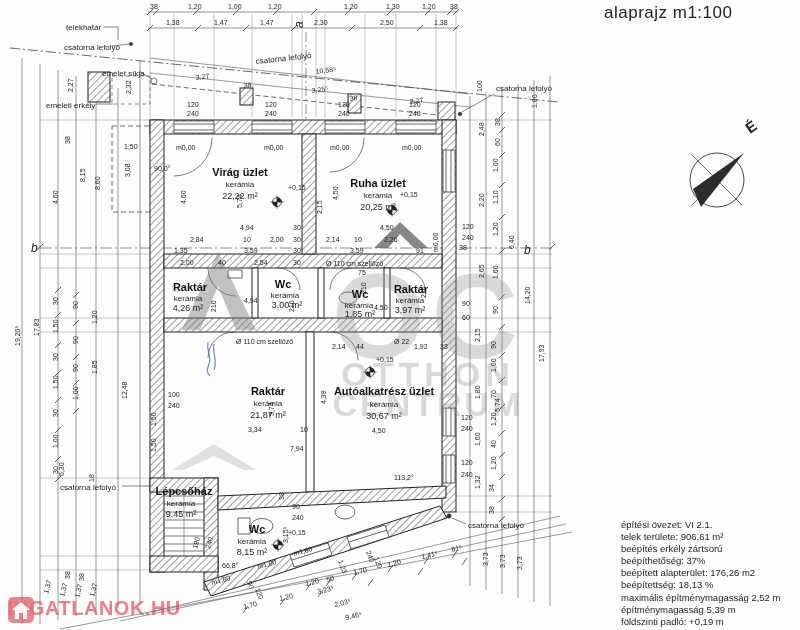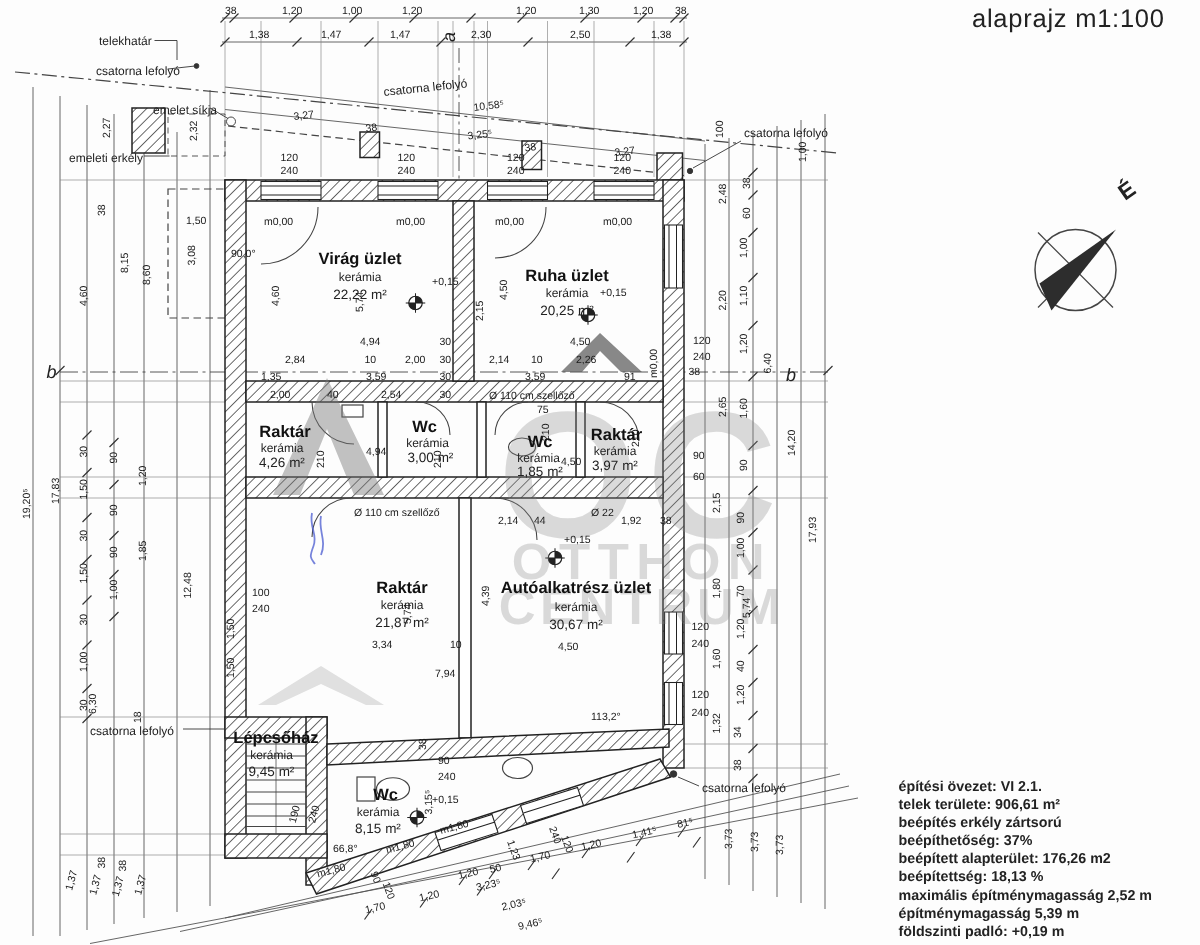--- a/index.html
+++ b/index.html
@@ -1,19 +1,19 @@
 <!DOCTYPE html>
 <html><head>
 <meta charset="utf-8">
 <style>
   html,body{margin:0;padding:0;background:#fff;}
   .page{position:relative;width:800px;height:630px;background:#fdfdfd;overflow:hidden;
         font-family:"Liberation Sans",sans-serif;color:#1a1a1a;}
-  .title{position:absolute;left:648px;top:3px;font-size:17px;color:#222;letter-spacing:.5px;}
-  .info{position:absolute;left:599px;top:519px;font-size:9.5px;line-height:12.1px;color:#222;font-weight:bold;}
+  .title{position:absolute;left:604px;top:3px;font-size:17px;color:#222;letter-spacing:.5px;}
+  .info{position:absolute;left:621px;top:519px;font-size:9.5px;line-height:12.1px;color:#222;}
   .portal{position:absolute;left:8px;top:597px;display:flex;align-items:center;gap:3px;opacity:.85;}
   .portal .txt{font-size:20px;font-weight:bold;color:rgba(222,80,92,.85);letter-spacing:.5px;}
   svg{position:absolute;left:0;top:0;}
   text{font-family:"Liberation Sans",sans-serif;}
   .d{font-size:7px;fill:#1a1a1a;}
   .rm{font-size:11px;font-weight:bold;fill:#111;text-anchor:middle;}
   .sub{font-size:8px;fill:#222;text-anchor:middle;}
   .area{font-size:9px;fill:#222;text-anchor:middle;}
   .ann{font-size:8px;fill:#222;}
   .sec{font-size:12px;font-style:italic;fill:#222;}
@@ -463,14 +463,23 @@
   <div>telek területe: 906,61 m²</div>
   <div>beépítés erkély zártsorú</div>
   <div>beépíthetőség: 37%</div>
   <div>beépített alapterület: 176,26 m2</div>
   <div>beépítettség: 18,13 %</div>
   <div>maximális építménymagasság 2,52 m</div>
   <div>építménymagasság 5,39 m</div>
   <div>földszinti padló: +0,19 m</div>
 </div>
 
-
+<div class="portal">
+  <svg width="26" height="26">
+    <rect x="0" y="0" width="26" height="26" rx="5" fill="rgba(226,88,99,.85)"></rect>
+    <polygon points="4,13 13,5 22,13" fill="#fff"></polygon>
+    <rect x="7" y="13" width="12" height="9" fill="#fff"></rect>
+    <rect x="11" y="16" width="4" height="6" fill="rgba(226,88,99,.9)"></rect>
+  </svg>
+  <span class="txt">INGATLANOK.HU</span>
 </div>
 
+</div>
+
 </body></html>

